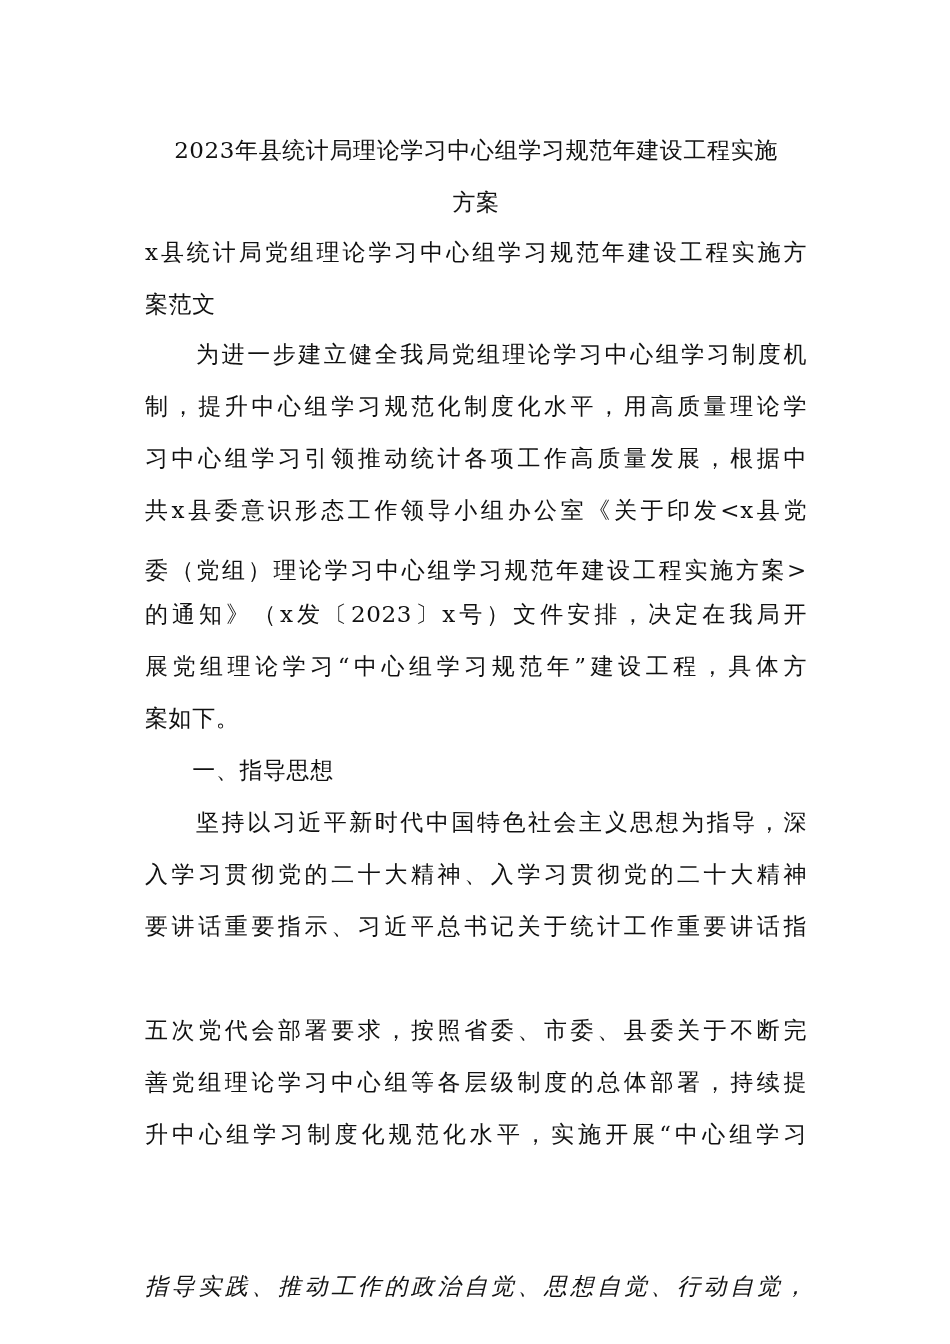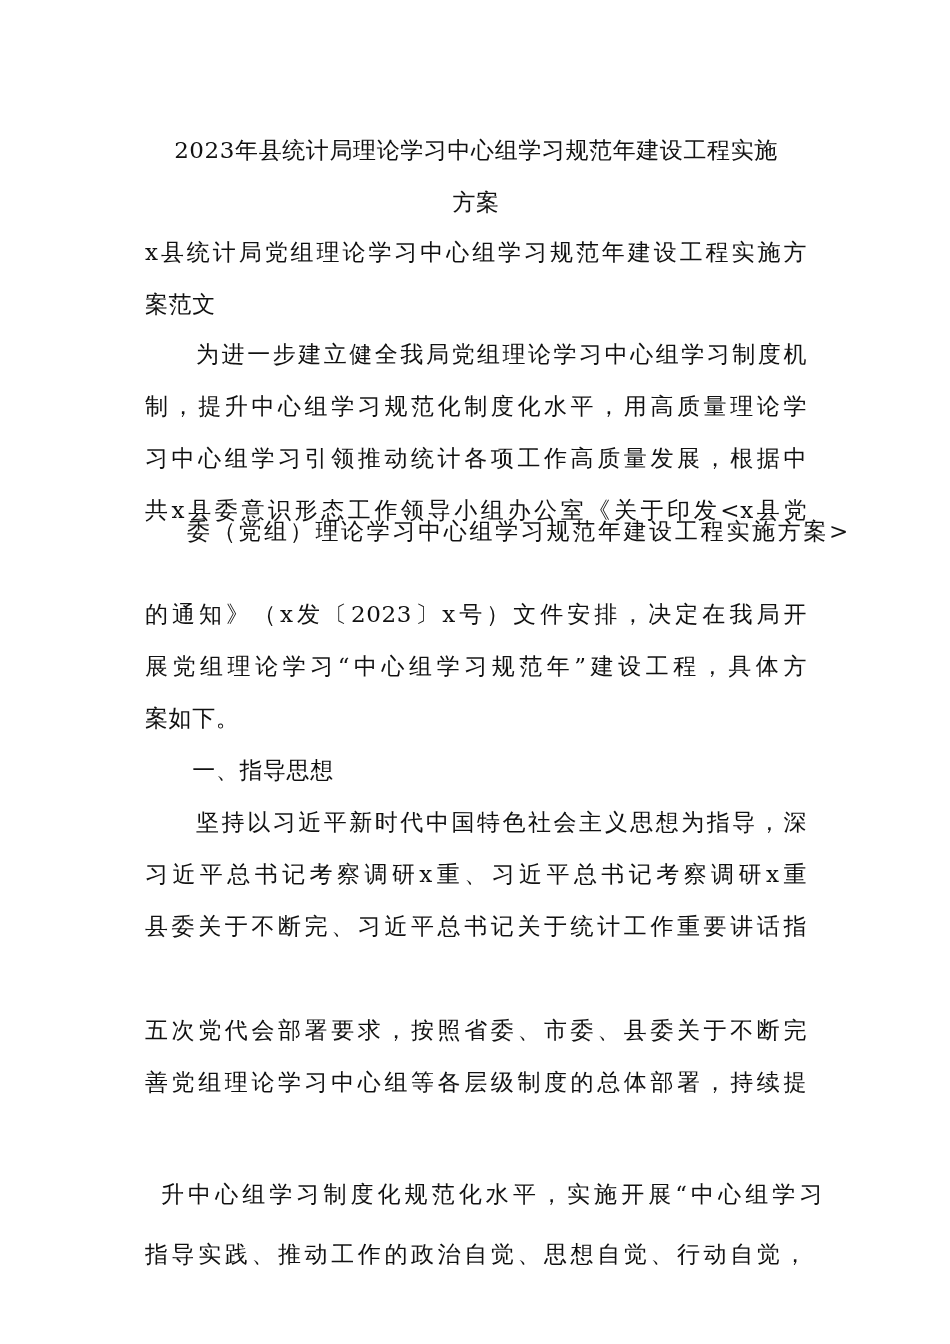--- a/index.html
+++ b/index.html
@@ -49,28 +49,28 @@
   <div class="line center" style="top:124px;">2023年县统计局理论学习中心组学习规范年建设工程实施</div>
   <div class="line justify" style="top:226px;">x县统计局党组理论学习中心组学习规范年建设工程实施方</div>
 
   <div class="line center" style="top:176px;">方案</div>
   <div class="line justify" style="top:328px;">　　为进一步建立健全我局党组理论学习中心组学习制度机</div>
 
   <div class="line" style="top:278px;">案范文</div>
   <div class="line justify" style="top:380px;">制，提升中心组学习规范化制度化水平，用高质量理论学</div>
   <div class="line justify" style="top:432px;">习中心组学习引领推动统计各项工作高质量发展，根据中</div>
   <div class="line justify" style="top:484px;">共x县委意识形态工作领导小组办公室《关于印发&lt;x县党</div>
-  <div class="line justify" style="top:505px;margin-left:42px;">委（党组）理论学习中心组学习规范年建设工程实施方案&gt;</div>
+  <div class="line justify" style="top:544px;">委（党组）理论学习中心组学习规范年建设工程实施方案&gt;</div>
   <div class="line justify" style="top:588px;">的通知》（x发〔2023〕x号）文件安排，决定在我局开</div>
   <div class="line justify" style="top:640px;">展党组理论学习“中心组学习规范年”建设工程，具体方</div>
   <div class="line" style="top:692px;">案如下。</div>
 
   <div class="line" style="top:744px;">　　一、指导思想</div>
 
   <div class="line justify" style="top:796px;">　　坚持以习近平新时代中国特色社会主义思想为指导，深</div>
-  <div class="line justify" style="top:848px;">习近平总书记考察调研x重、习近平总书记考察调研x重</div>
-  <div class="line justify" style="top:900px;">县委关于不断完、习近平总书记关于统计工作重要讲话指</div>
+  <div class="line justify" style="top:848px;">入学习贯彻党的二十大精神、入学习贯彻党的二十大精神</div>
+  <div class="line justify" style="top:900px;">要讲话重要指示、习近平总书记关于统计工作重要讲话指</div>
   <div class="line justify" style="top:1056px;">善党组理论学习中心组等各层级制度的总体部署，持续提</div>
   <div class="line justify" style="top:1004px;">五次党代会部署要求，按照省委、市委、县委关于不断完</div>
-  <div class="line justify" style="top:1168px;margin-left:16px;">升中心组学习制度化规范化水平，实施开展“中心组学习</div>
-  <div class="line justify" style="top:1228px;">指导实践、推动工作的政治自觉、思想自觉、行动自觉，</div>
+  <div class="line justify" style="top:1108px;">升中心组学习制度化规范化水平，实施开展“中心组学习</div>
+  <div class="line justify" style="top:1260px;font-style:italic;">指导实践、推动工作的政治自觉、思想自觉、行动自觉，</div>
 
 </div>
 
 </body></html>

